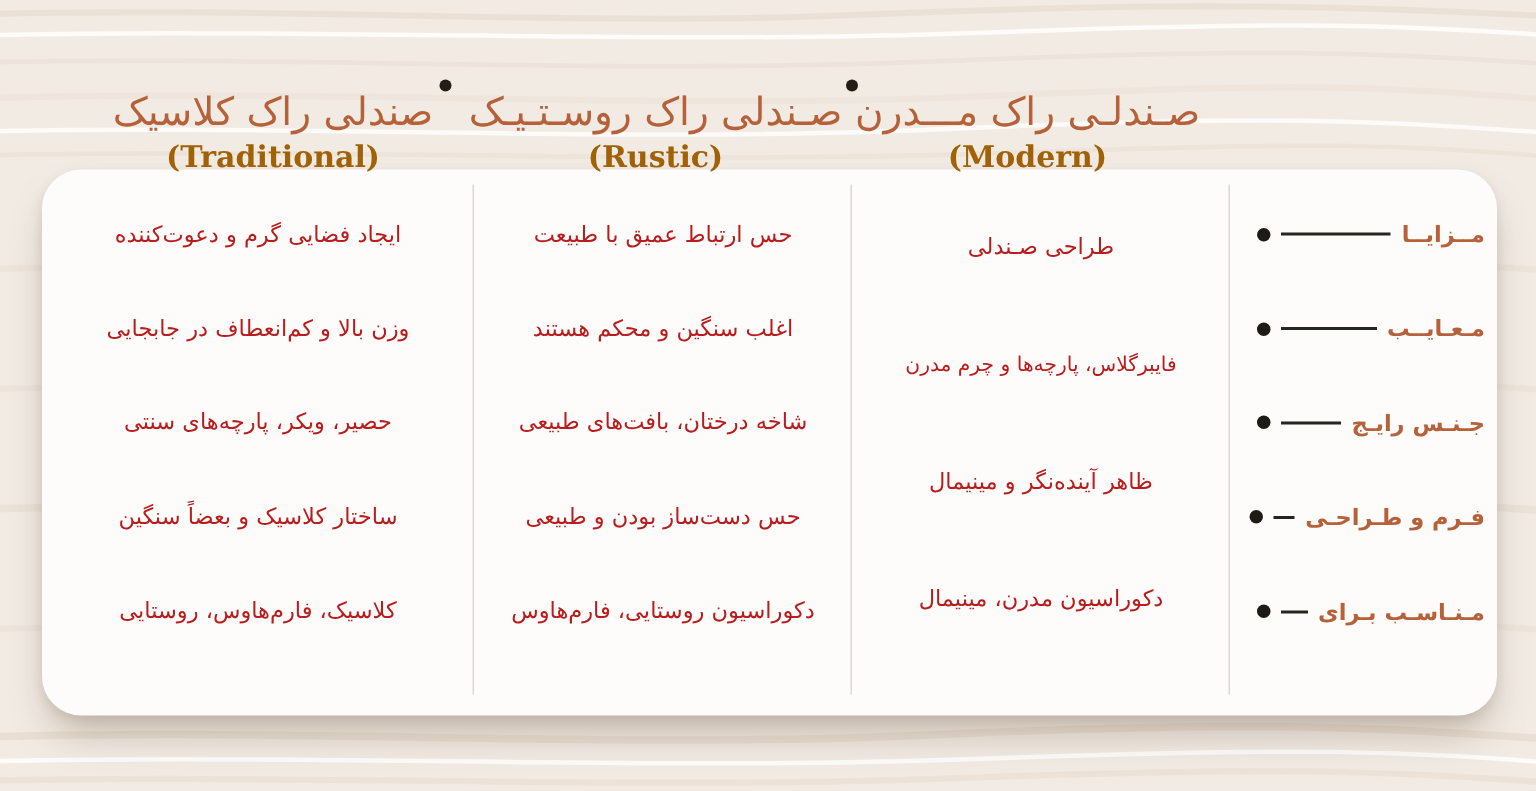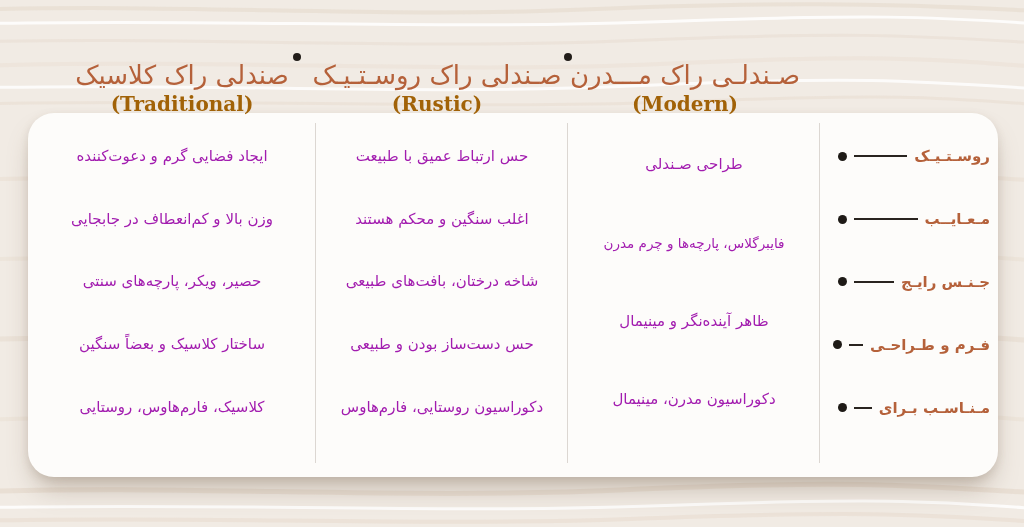--- a/index.html
+++ b/index.html
@@ -36,21 +36,21 @@
     position:absolute; top:10px; bottom:14px; width:1px; background:#dcd7d2;
   }
   .col{
     position:absolute; top:0; height:100%;
     display:flex; flex-direction:column;
     padding:12px 0 38px 0;
   }
   .cell{
     flex:1; display:flex; align-items:center; justify-content:center;
     text-align:center; padding:0 16px;
-    font-size:15px; line-height:1.8; color:#a21caf;
+    font-size:15px; line-height:1.8; color:#b91c1c;
     direction:rtl;
   }
   .cell-small{ font-size:12.5px; line-height:1.75; padding:0 20px; }
 
   
   .labels-col{
     position:absolute; right:0; top:0; width:178px; height:100%;
     display:flex; flex-direction:column;
     padding:12px 8px 38px 18px; direction:rtl;
   }
@@ -106,21 +106,21 @@
   </div>
 
   <div class="card">
 
     <div class="vline" style="right:178px"></div>
     <div class="vline" style="right:430px"></div>
     <div class="vline" style="right:682px"></div>
 
     <div class="labels-col">
       <div class="label-row">
-        <span class="label-text">روسـتـیـک</span>
+        <span class="label-text">مــزایــا</span>
         <span class="label-line"></span>
         <span class="label-dot"></span>
       </div>
       <div class="label-row">
         <span class="label-text">مـعـایــب</span>
         <span class="label-line"></span>
         <span class="label-dot"></span>
       </div>
       <div class="label-row">
         <span class="label-text">جـنـس رایـج</span>

